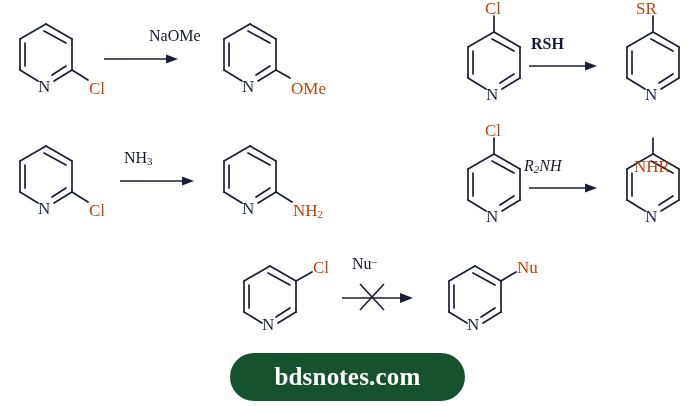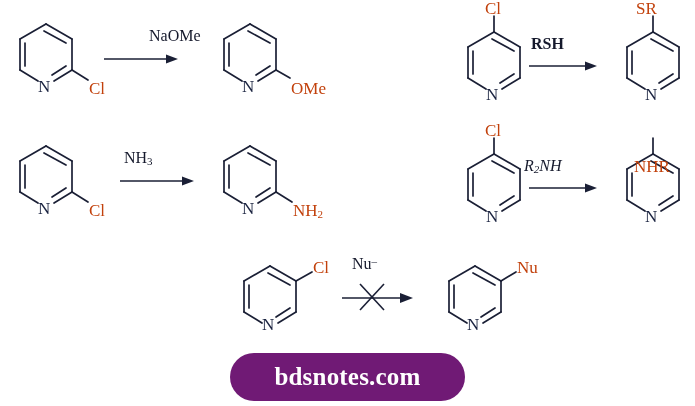--- a/index.html
+++ b/index.html
@@ -45,21 +45,21 @@
     line-height:1;
   }
   .reagent sub{font-size:11px;vertical-align:-2px;}
   .reagent sup{font-size:11px;vertical-align:4px;}
 
   .arrow{position:absolute;}
 
   
   .badge{
     position:absolute;
-    background:#701a75;
+    background:#14532d;
     border-radius:24px;
     display:flex;
     align-items:center;
     justify-content:center;
   }
   .badge-text{
     font-family:"Liberation Serif", serif;
     font-weight:bold;
     font-size:25px;
     color:#ffffff;

